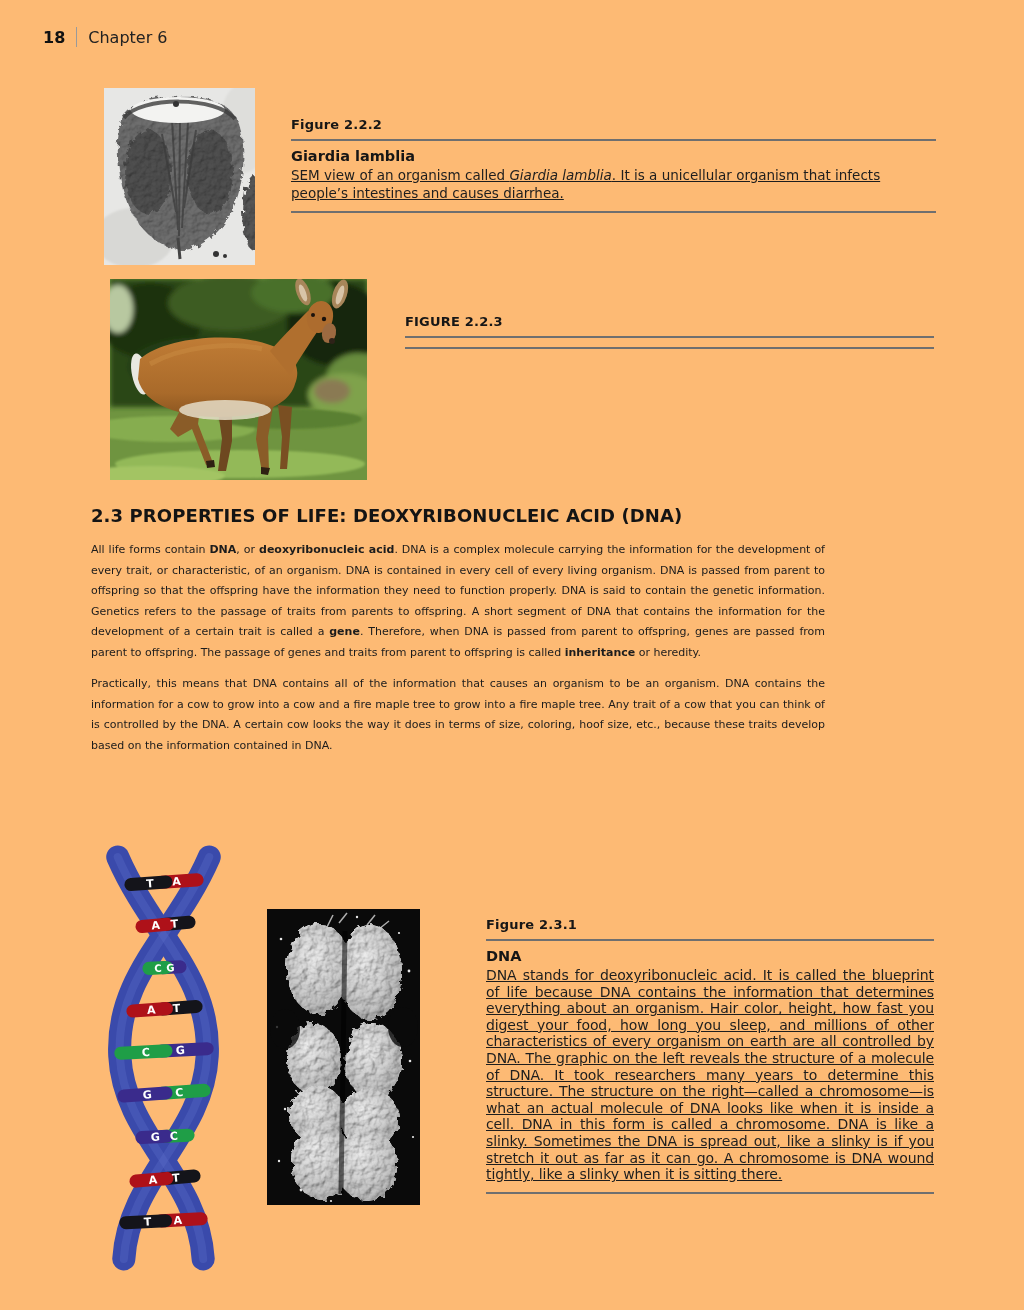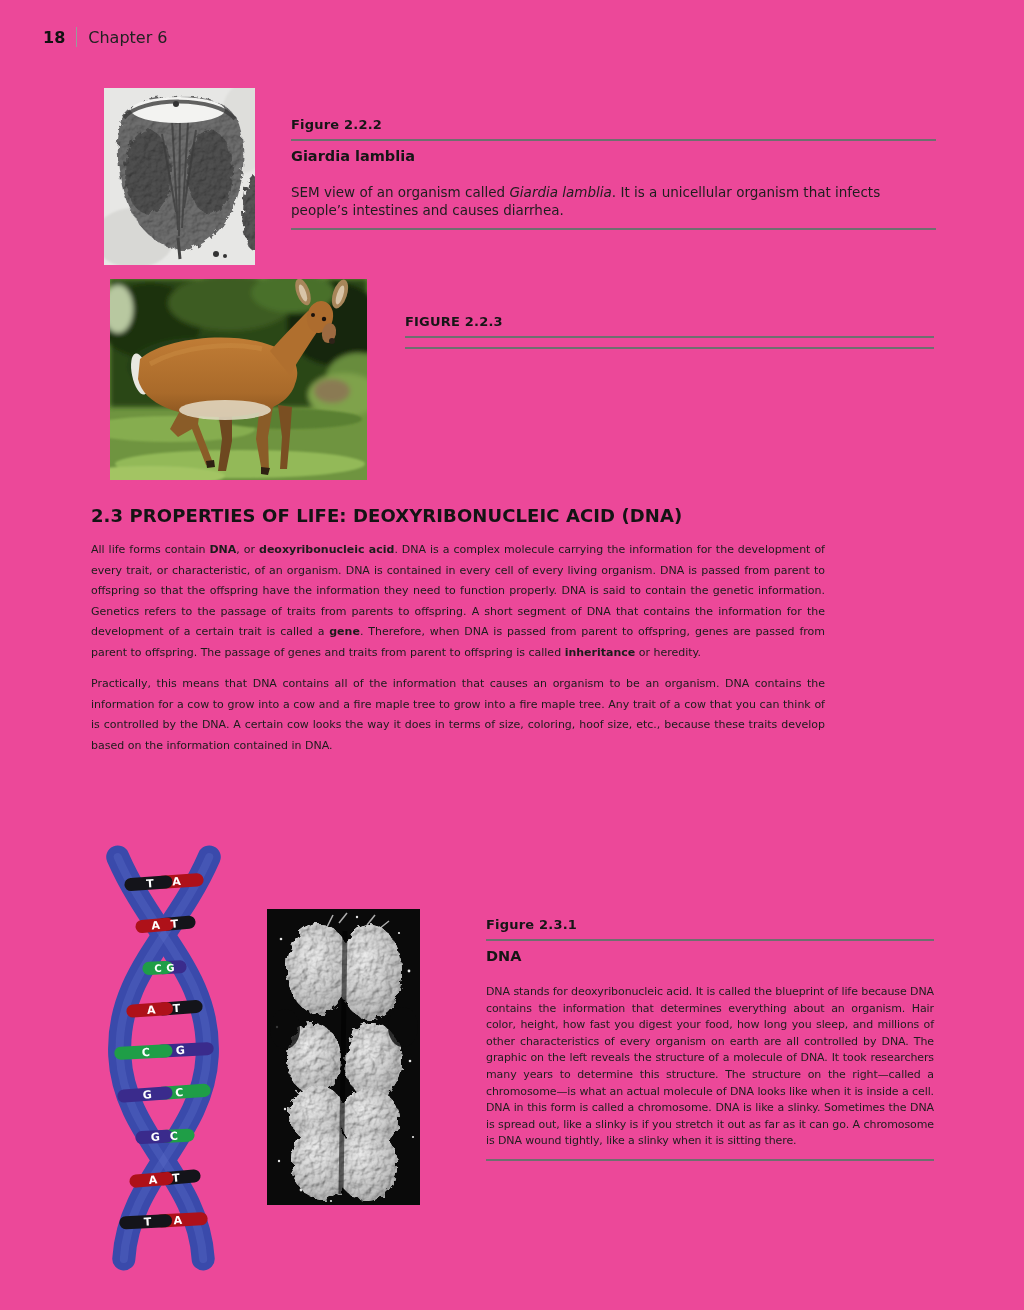--- a/index.html
+++ b/index.html
@@ -1,34 +1,34 @@
 <!DOCTYPE html>
 <html><head>
 <meta charset="utf-8">
 <style>
   html,body{margin:0;padding:0;background:#ffffff;}
-  .page{position:relative;width:1024px;height:1310px;background:#ec4899;overflow:hidden;
+  .page{position:relative;width:1024px;height:1310px;background:#fdba74;overflow:hidden;
         font-family:"DejaVu Sans","Liberation Sans",sans-serif;color:#1c1c1c;}
 
   
   .runhead{position:absolute;left:43px;top:27px;font-size:16px;display:flex;align-items:center;}
   .runhead .num{font-weight:700;color:#111;}
   .runhead .bar{width:1px;height:20px;background:#9a9a9a;margin:0 11px;}
   .runhead .chap{color:#222;}
 
   
   .figcap{position:absolute;}
   .figcap .label{font-weight:700;font-size:13px;color:#161616;letter-spacing:.2px;}
   .figcap .rule{height:2px;background:#6f6f6f;margin-top:7px;}
   .figcap .rule.bottom{margin-top:9px;}
   .figcap .title{font-weight:700;font-size:14.5px;margin-top:7px;color:#161616;}
-  .figcap .body{font-size:13.5px;line-height:17.5px;margin-top:20px;color:#1e1e1e;}
+  .figcap .body{font-size:13.5px;line-height:17.5px;margin-top:3px;color:#1e1e1e;text-decoration:underline;}
   .figcap.justify .body{text-align:justify;}
   #cap223 .body{line-height:19px;}
-  #cap231 .body{font-size:11px;line-height:16.6px;letter-spacing:-0.1px;}
+  #cap231 .body{font-size:14px;line-height:16.6px;letter-spacing:-0.1px;}
 
   
   .textcol{position:absolute;left:91px;top:505px;width:734px;}
   .textcol h2{font-size:18px;font-weight:700;margin:0 0 14px 0;color:#141414;letter-spacing:.1px;}
   .textcol p{font-size:11px;line-height:20.5px;text-align:justify;margin:0 0 11px 0;}
 
   
   .art{position:absolute;display:block;}
   svg{display:block;}
 </style>

